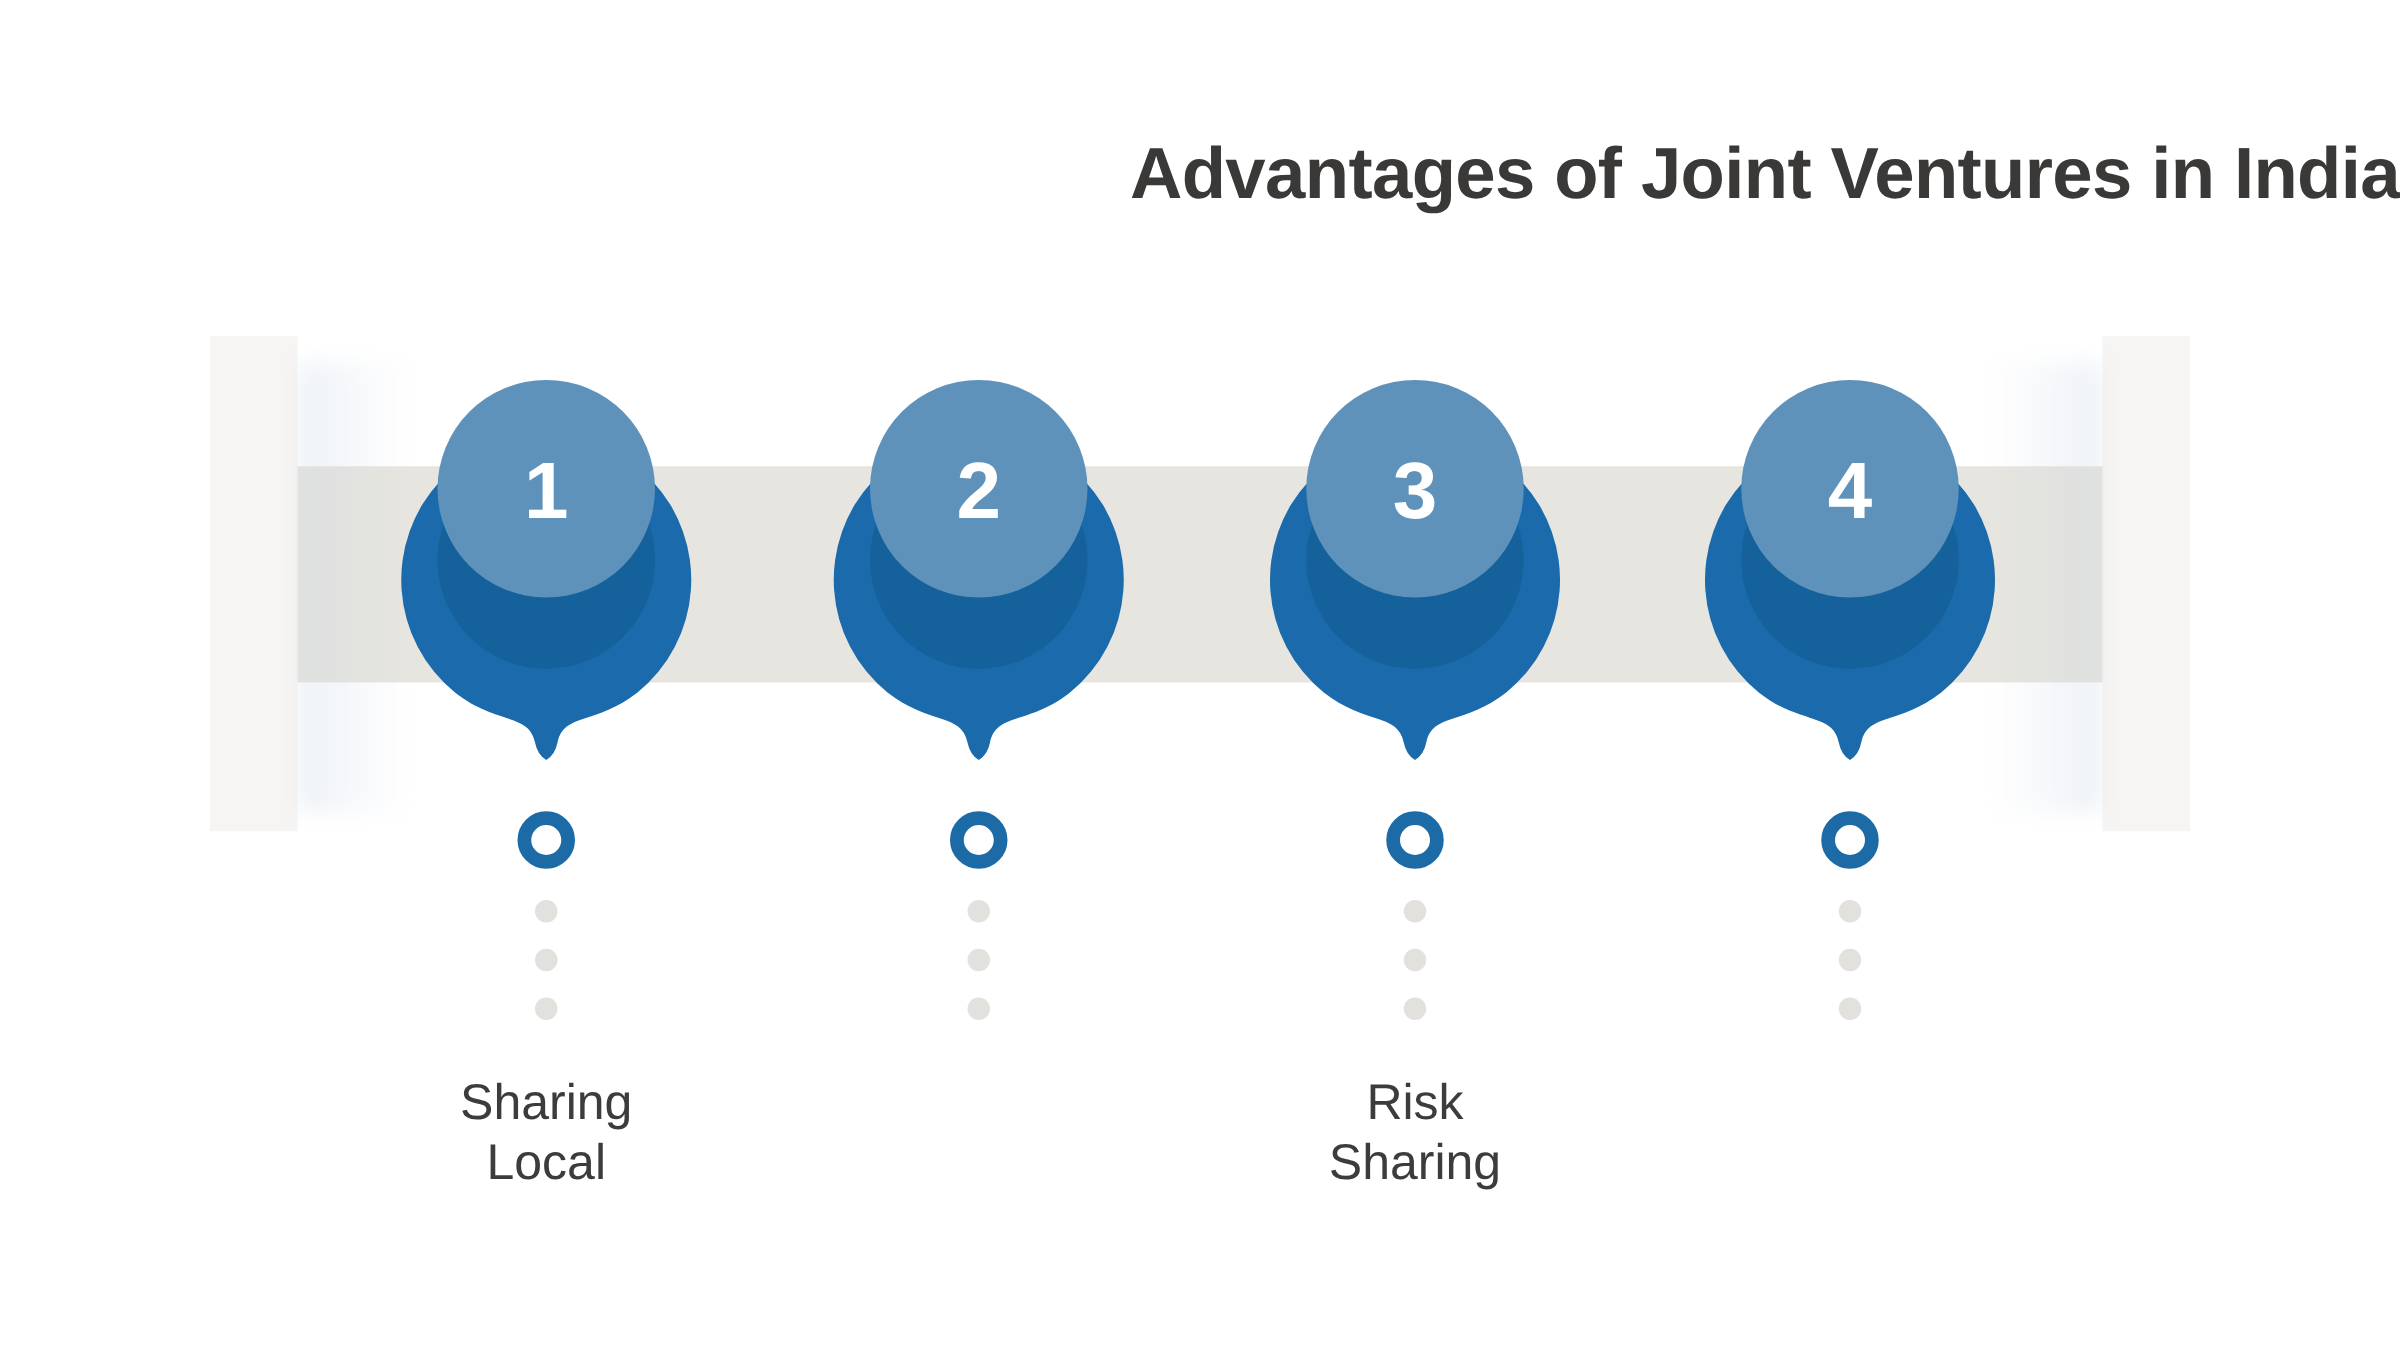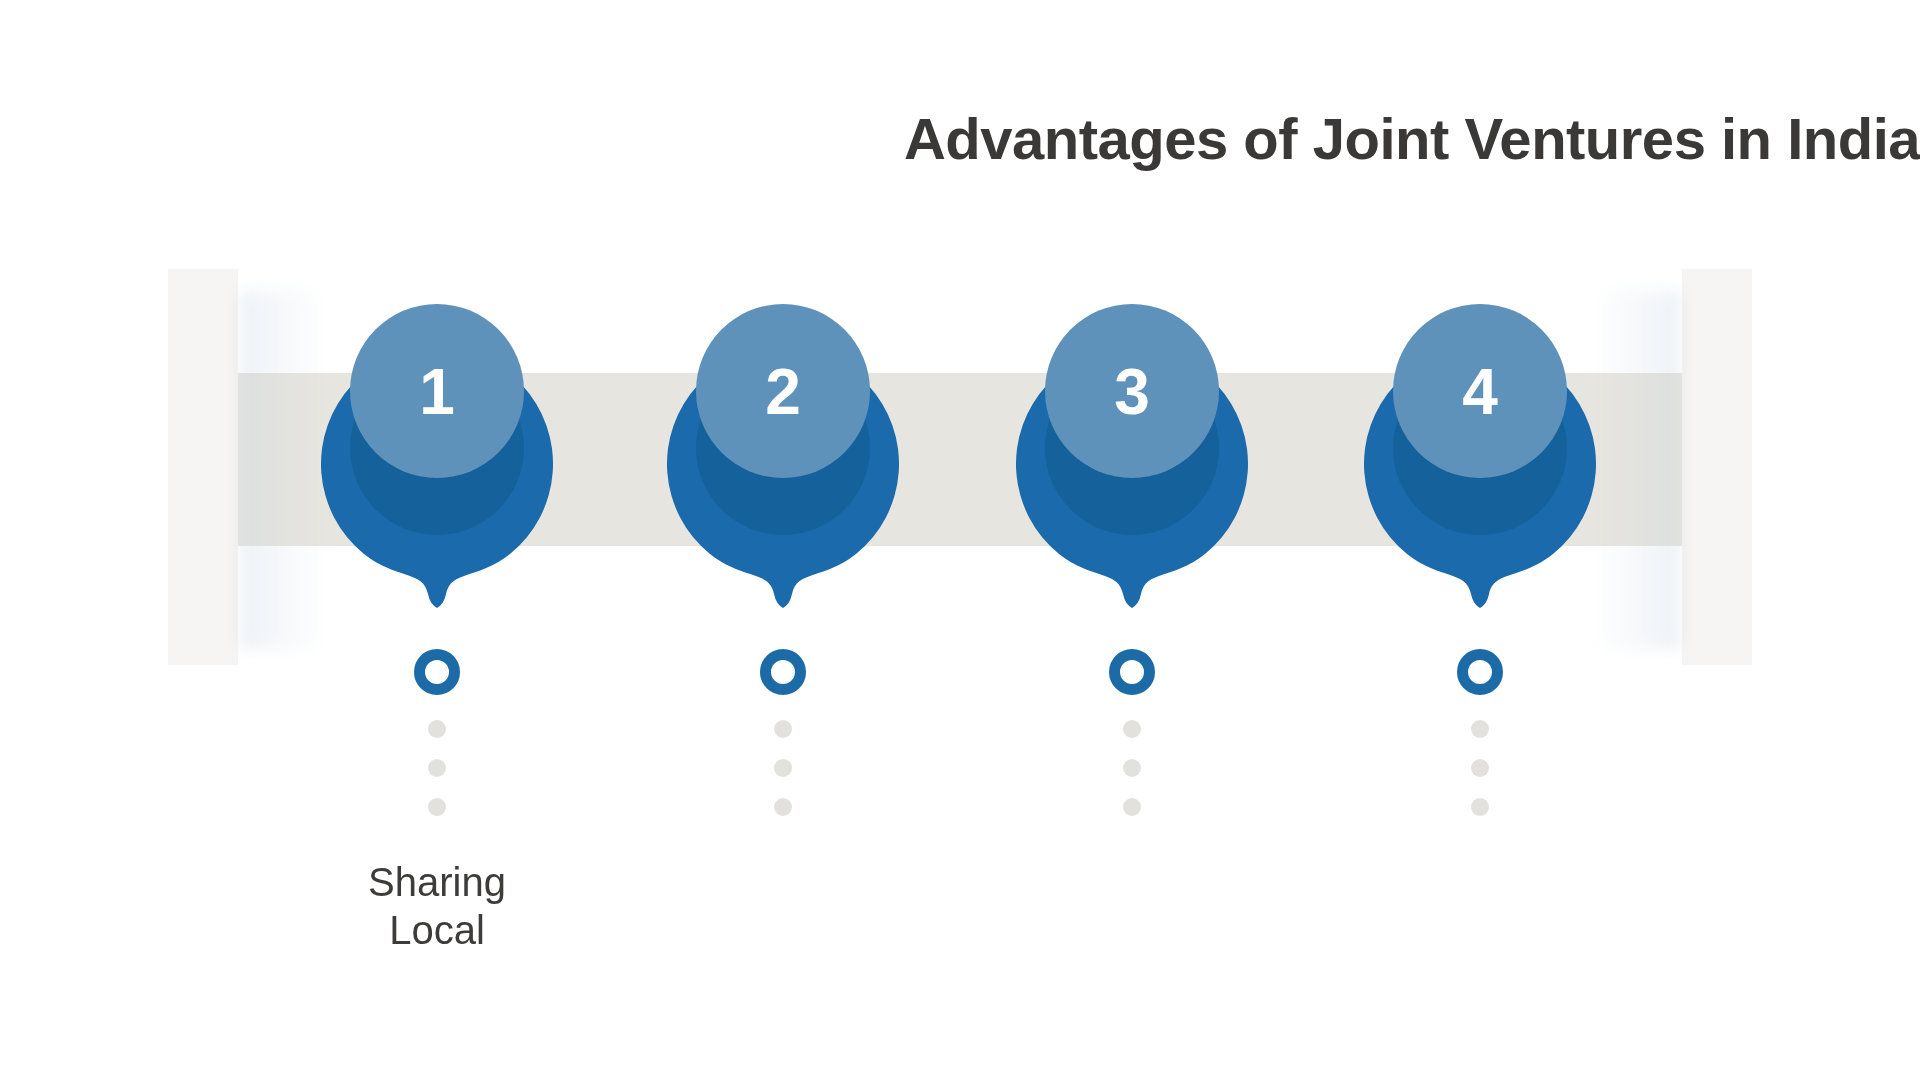--- a/index.html
+++ b/index.html
@@ -161,20 +161,24 @@
     <svg class="pin" viewBox="0 0 240 310" xmlns="http://www.w3.org/2000/svg">
       <path class="balloon" d="M 47,250 A 116,116 0 1 1 193,250 C 160,276 134,266 129,290 Q 127,300 120,304 Q 113,300 111,290 C 106,266 80,276 47,250 Z"></path>
       <circle class="balloon-shadow" cx="120" cy="144" r="87"></circle>
       <circle class="cap" cx="120" cy="87" r="87"></circle>
       <text class="pin-number" x="120" y="110" text-anchor="middle">3</text>
     </svg>
     <div class="ring"></div>
     <div class="dot d1"></div>
     <div class="dot d2"></div>
     <div class="dot d3"></div>
+    <div class="step-label">
+      <span>Risk</span><br>
+      <span>Sharing</span>
+    </div>
   </div>
 
   <div class="step s4">
     <svg class="pin" viewBox="0 0 240 310" xmlns="http://www.w3.org/2000/svg">
       <path class="balloon" d="M 47,250 A 116,116 0 1 1 193,250 C 160,276 134,266 129,290 Q 127,300 120,304 Q 113,300 111,290 C 106,266 80,276 47,250 Z"></path>
       <circle class="balloon-shadow" cx="120" cy="144" r="87"></circle>
       <circle class="cap" cx="120" cy="87" r="87"></circle>
       <text class="pin-number" x="120" y="110" text-anchor="middle">4</text>
     </svg>
     <div class="ring"></div>

